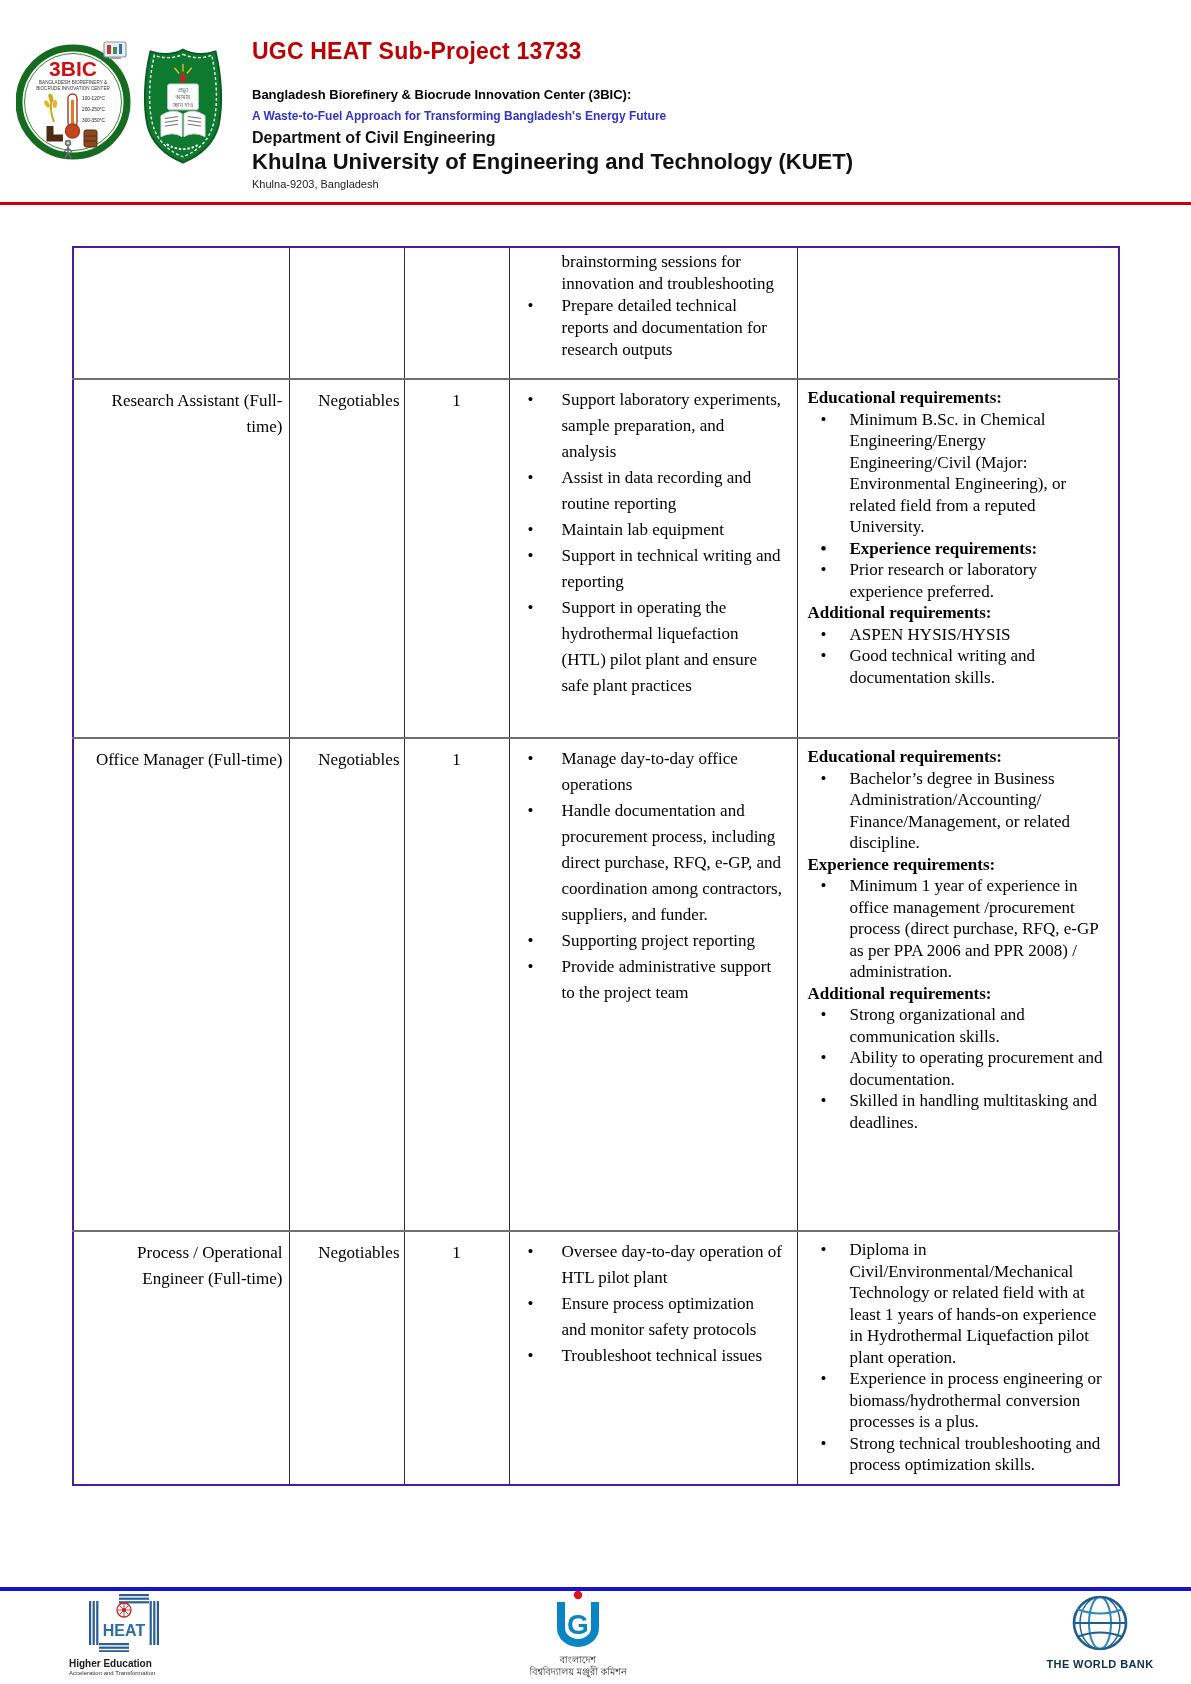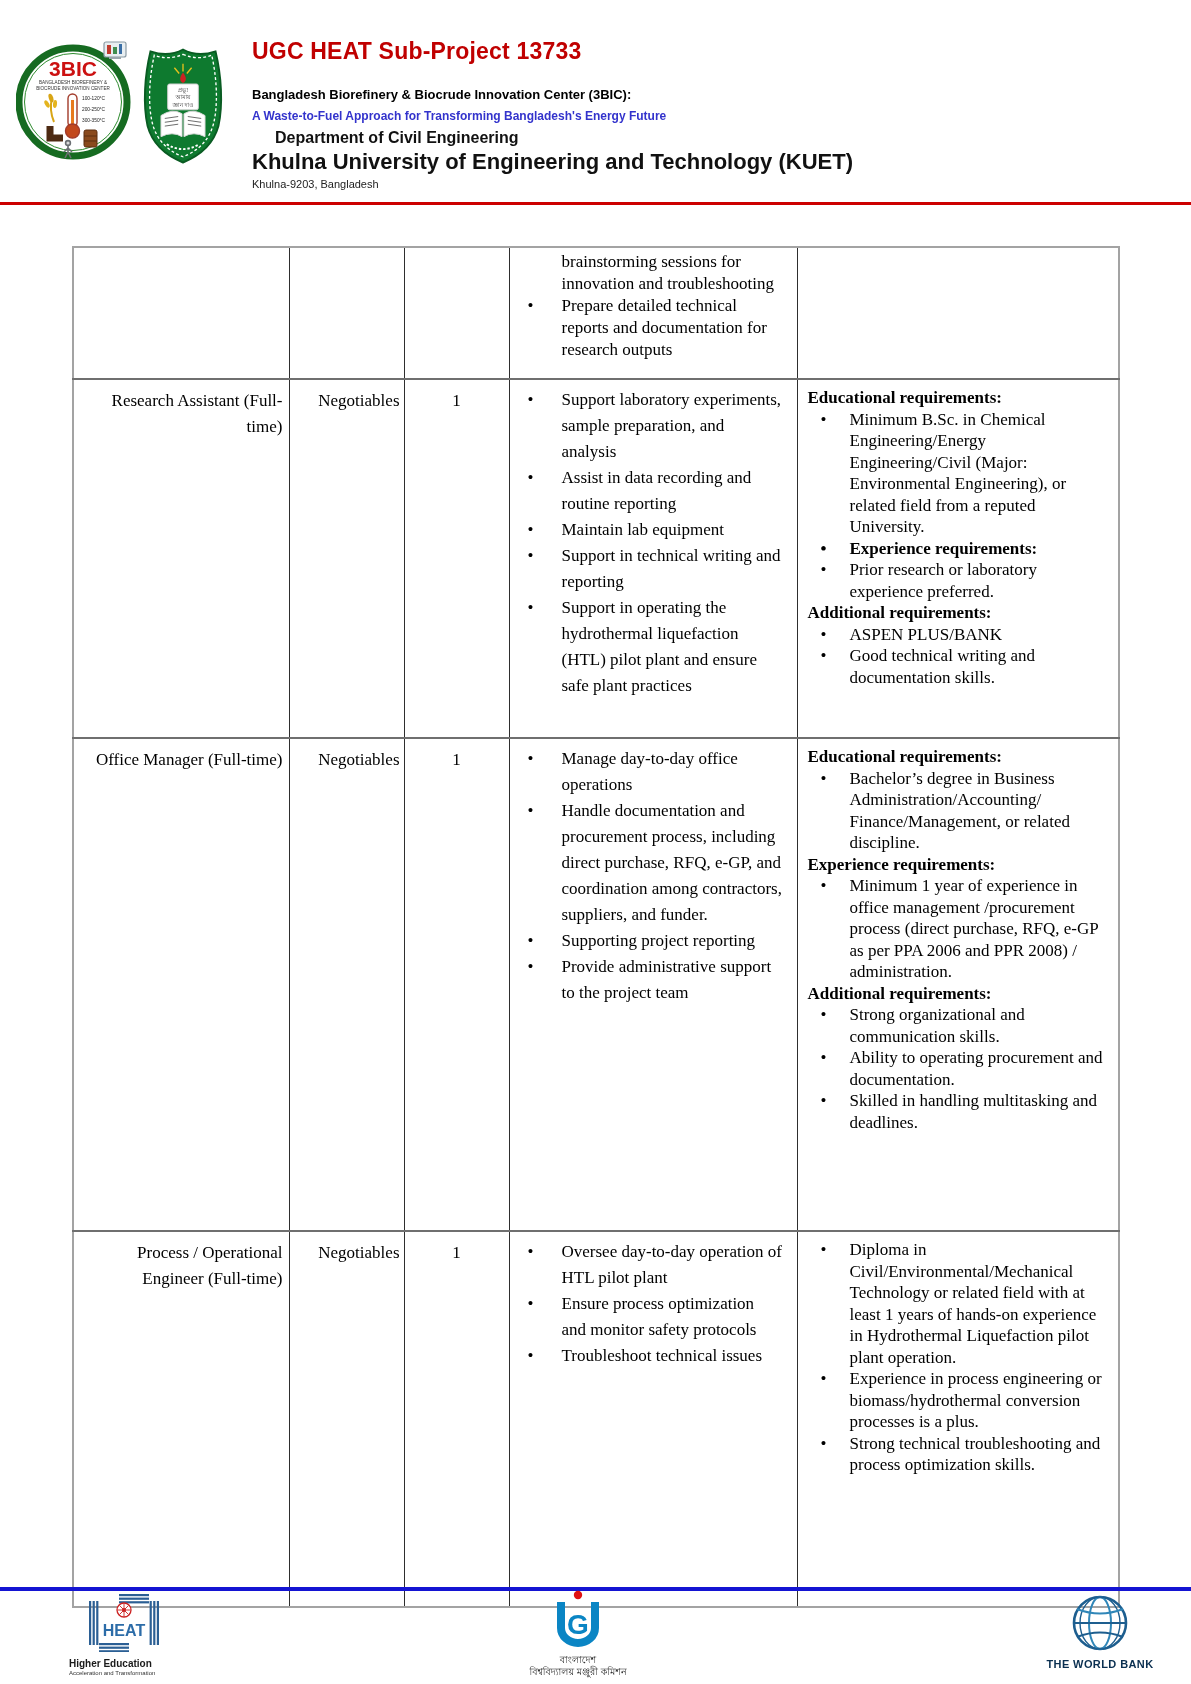--- a/index.html
+++ b/index.html
@@ -11,35 +11,35 @@
   }
 
   
   .hdr { position:absolute; left:0; top:0; width:100%; height:205px; }
   .logo-3bic { position:absolute; left:16px; top:40px; }
   .logo-kuet { position:absolute; left:138px; top:44px; }
   .head-text { position:absolute; left:252px; top:38px; font-family:"Liberation Sans","DejaVu Sans",sans-serif; }
   .t-project { font-size:23px; font-weight:800; color:#c00000; line-height:26px; margin-bottom:19px; letter-spacing:.2px; }
   .t-center  { font-size:13px; font-weight:800; color:#000000; line-height:24px; margin-bottom:2px; }
   .t-tag     { font-size:12px; font-weight:700; color:#3333cc; line-height:15px; margin-bottom:4px; }
-  .t-dept    { font-size:16px; font-weight:700; color:#111; line-height:20px;margin-left:23px; }
+  .t-dept    { font-size:16px; font-weight:700; color:#111; line-height:20px; }
   .t-univ    { font-size:22px; font-weight:700; color:#111; line-height:27px; margin-bottom:3px; }
   .t-addr    { font-size:11px; color:#222; line-height:13px; }
   .rule-red  { position:absolute; left:0; top:202px; width:100%; height:3px; background:#cc0000; }
 
   
   table.positions { position:absolute; left:72px; top:246px; width:1046px;
     border-collapse:collapse; table-layout:fixed; font-size:17px; }
-  table.positions { border:2px solid #a3a3a3; }
+  table.positions { border:2px solid #4c1d95; }
   table.positions td { border-left:1px solid #2e2e2e; vertical-align:top; }
   table.positions tr + tr td { border-top:2px solid #6f6f6f; }
   .row-0 td { height:132px; }
   .row-1 td { height:359px; }
   .row-2 td { height:493px; }
-  .row-3 td { height:376px; }
+  .row-3 td { height:254px; }
 
   .cell-pos { text-align:right; padding:8px 6px 0; line-height:26px; }
   .cell-sal { text-align:right; padding:8px 4px 0; line-height:26px; }
   .cell-vac { text-align:center; padding:8px 4px 0; line-height:26px; }
 
   .cell-resp { padding:7px 14px 6px 0; line-height:26px; }
   .row-0 .cell-resp { padding-top:3px; line-height:22px; }
   .resp-item { position:relative; padding-left:52px; }
   .resp-item.bulleted::before { content:"\2022"; position:absolute; left:18px; }
 
@@ -181,21 +181,21 @@
             <div class="resp-item bulleted">Maintain lab equipment</div>
             <div class="resp-item bulleted">Support in technical writing and reporting</div>
             <div class="resp-item bulleted">Support in operating the hydrothermal liquefaction (HTL) pilot plant and ensure safe plant practices</div>
           </td>
           <td class="cell-req">
             <div class="req-heading">Educational requirements:</div>
             <div class="req-bullet">Minimum B.Sc. in Chemical Engineering/Energy Engineering/Civil (Major: Environmental Engineering), or related field from a reputed University.</div>
             <div class="req-bullet-bold">Experience requirements:</div>
             <div class="req-bullet">Prior research or laboratory experience preferred.</div>
             <div class="req-heading">Additional requirements:</div>
-            <div class="req-bullet">ASPEN PLUS/BANK</div>
+            <div class="req-bullet">ASPEN HYSIS/HYSIS</div>
             <div class="req-bullet">Good technical writing and documentation skills.</div>
           </td>
         </tr>
         <tr class="row row-2">
           <td class="cell-pos">Office Manager (Full-time)</td>
           <td class="cell-sal">Negotiables</td>
           <td class="cell-vac">1</td>
           <td class="cell-resp">
             <div class="resp-item bulleted">Manage day-to-day office operations</div>
             <div class="resp-item bulleted">Handle documentation and procurement process, including direct purchase, RFQ, e-GP, and coordination among contractors, suppliers, and funder.</div>

